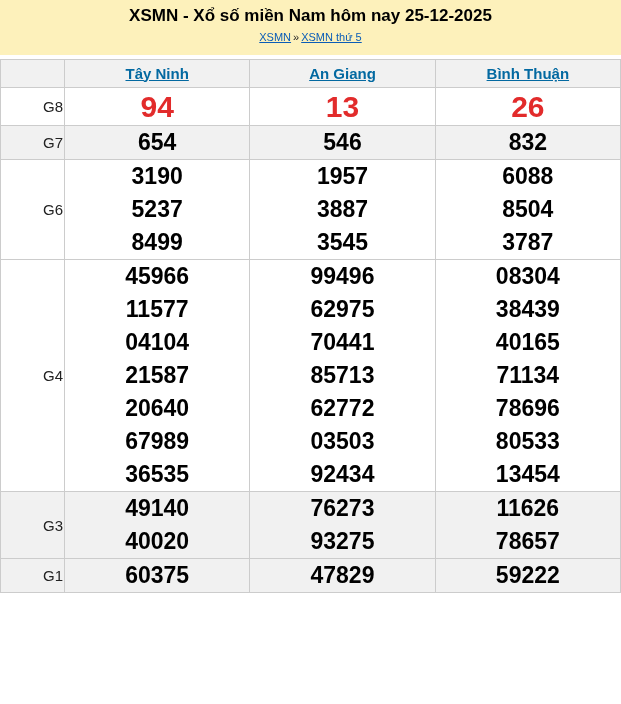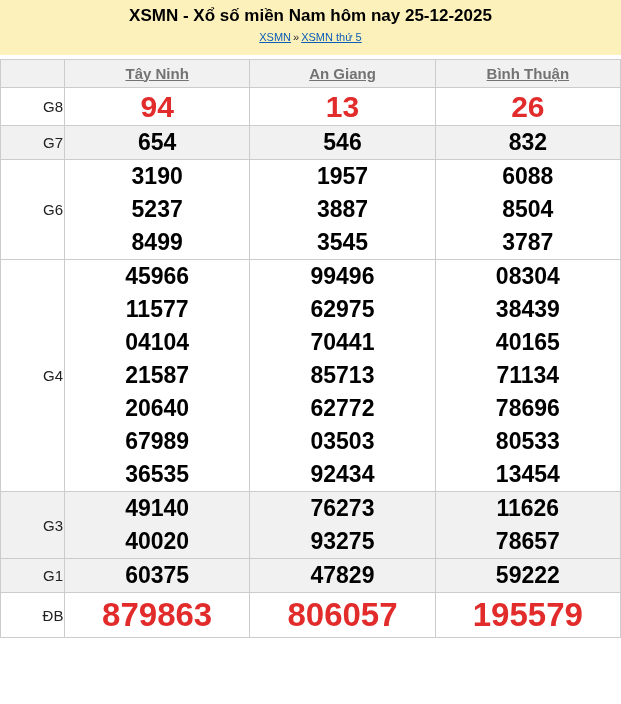--- a/index.html
+++ b/index.html
@@ -43,21 +43,21 @@
     text-align:center;
     vertical-align:middle;
     padding:0;
   }
   col.label-col{width:64px;}
   thead tr{
     background:#f1f1f1;
     height:28px;
   }
   thead th a{
-    color:#737373;
+    color:#0369a1;
     font-size:15px;
     font-weight:bold;
     text-decoration:underline;
   }
   tbody th.prize-label{
     font-weight:normal;
     font-size:15px;
     color:#222;
     background:inherit;
     padding-left:41px;
@@ -198,26 +198,14 @@
         <td>
           <div class="num">60375</div>
         </td>
         <td>
           <div class="num">47829</div>
         </td>
         <td>
           <div class="num">59222</div>
         </td>
       </tr>
-      <tr class="red">
-        <th class="prize-label">ĐB</th>
-        <td>
-          <div class="num">879863</div>
-        </td>
-        <td>
-          <div class="num">806057</div>
-        </td>
-        <td>
-          <div class="num">195579</div>
-        </td>
-      </tr>
     </tbody>
 </table>
 
 </body></html>

